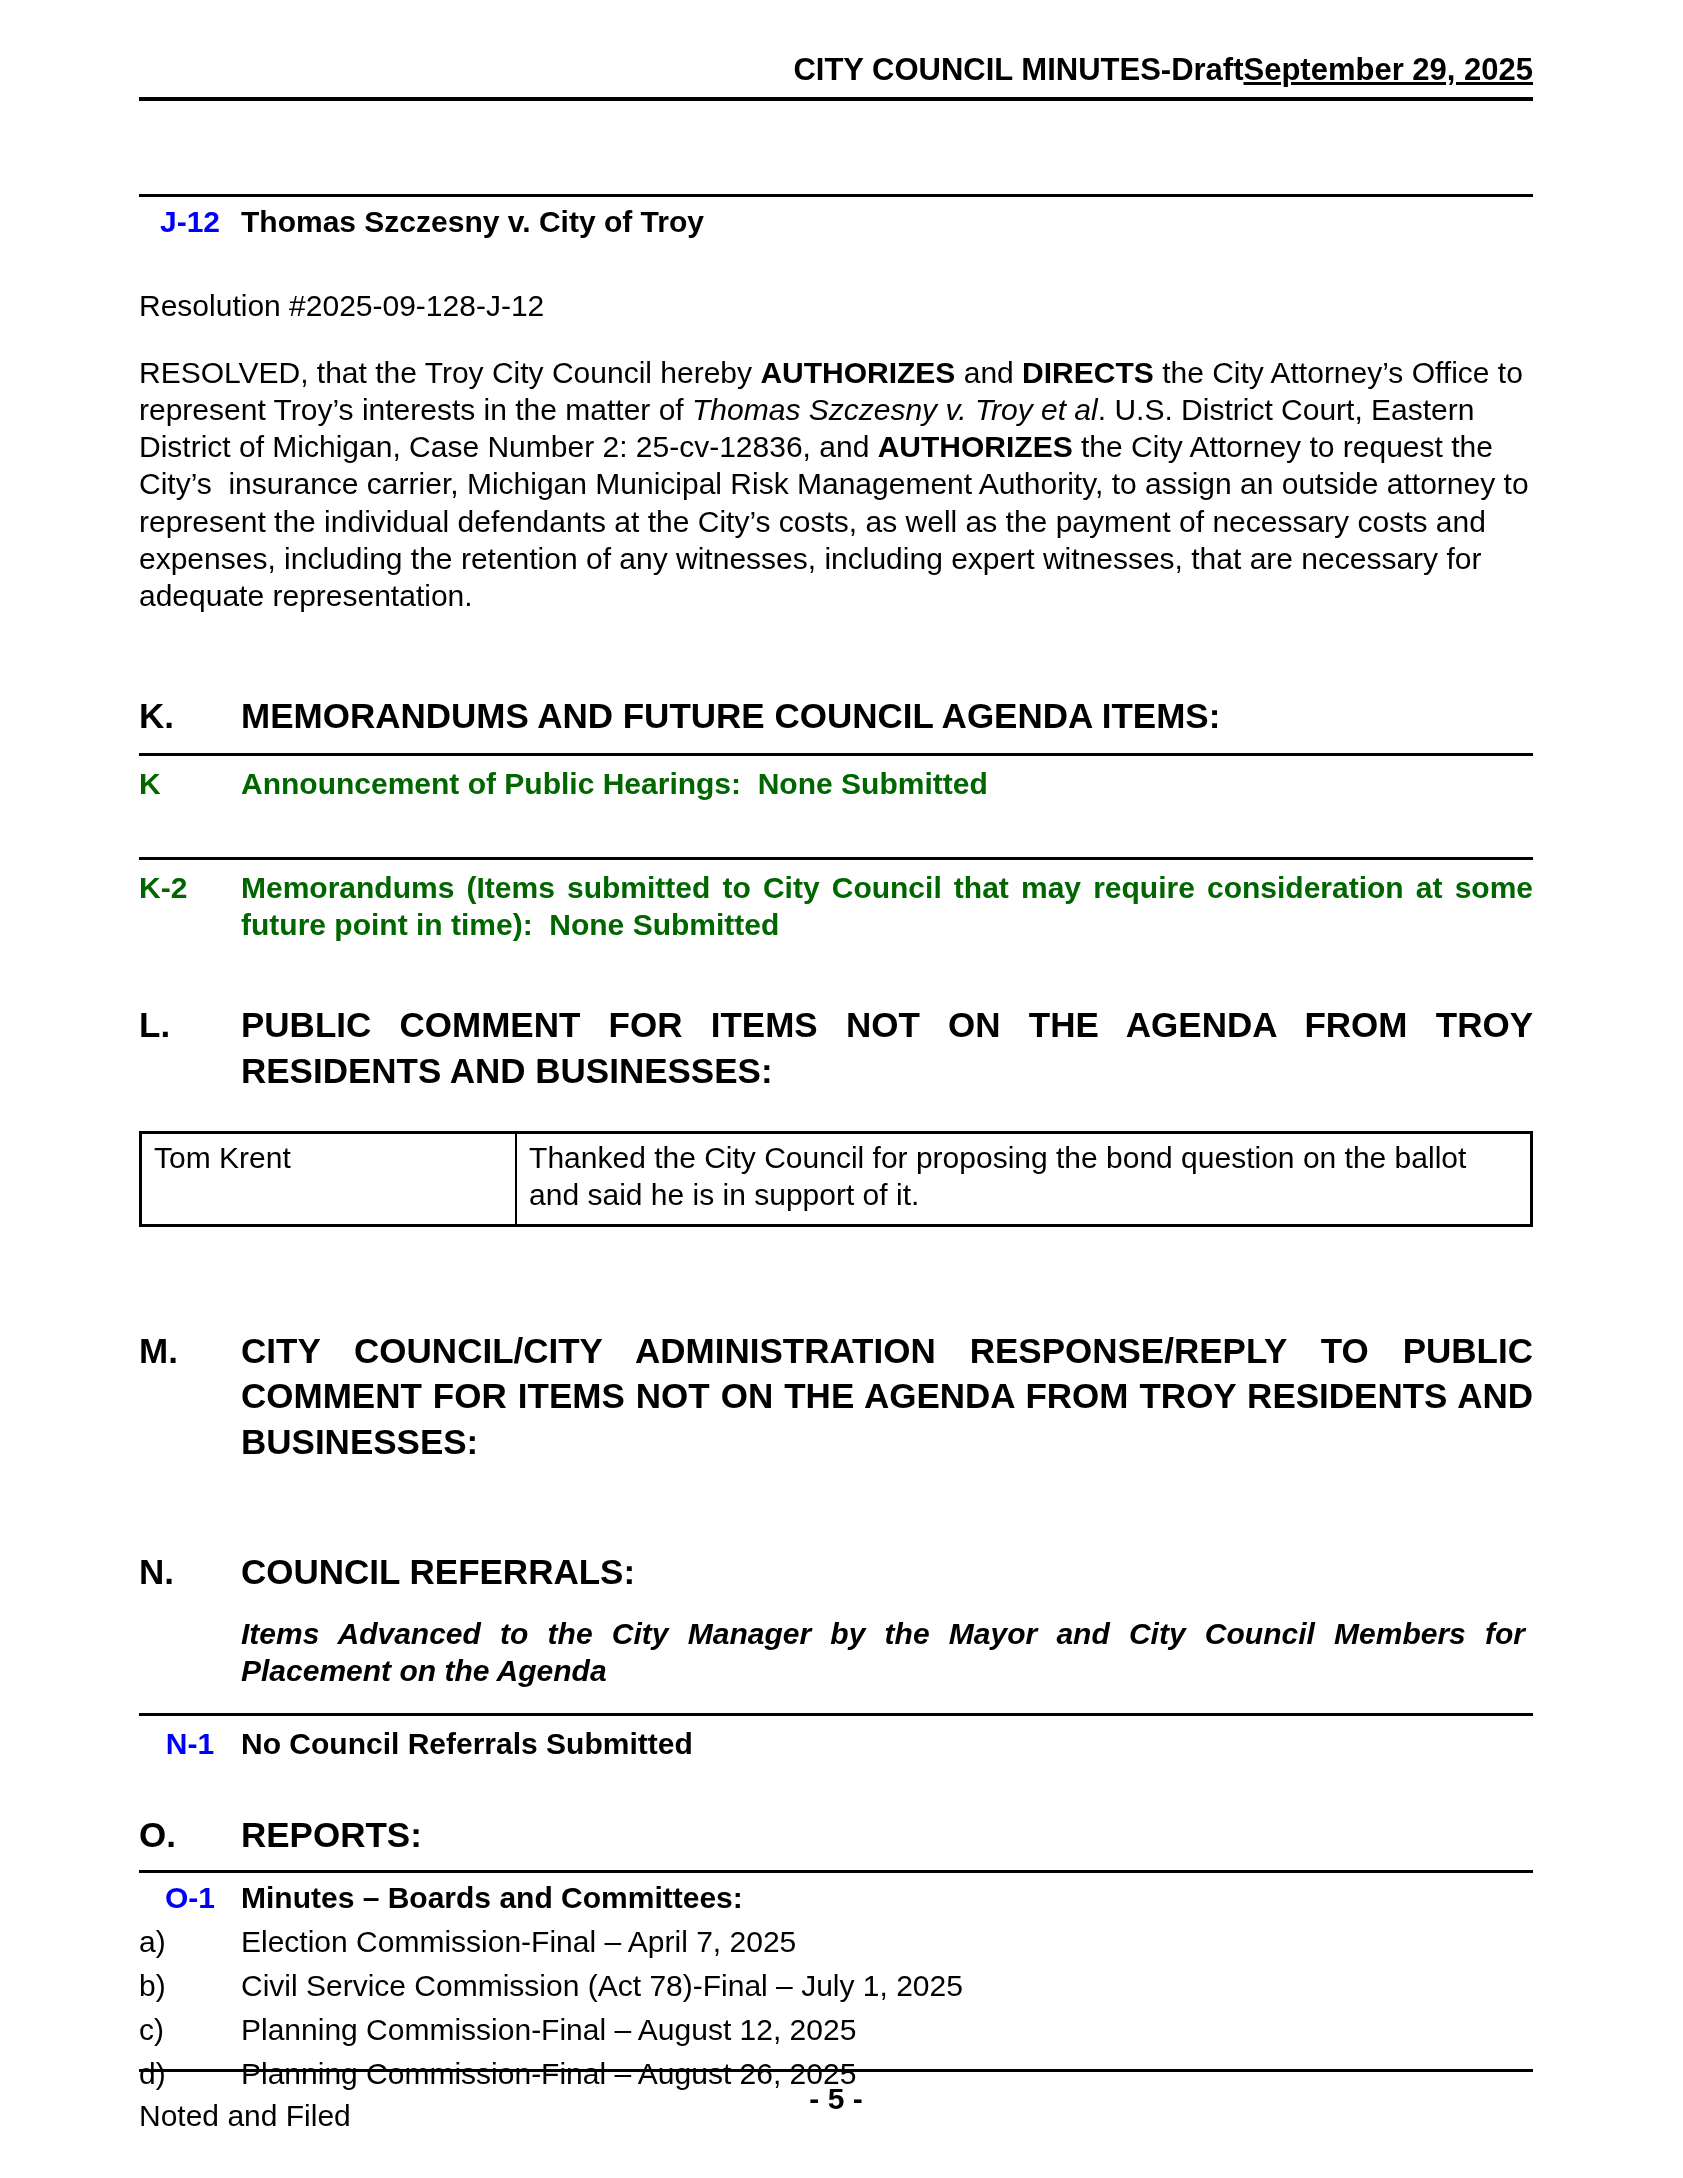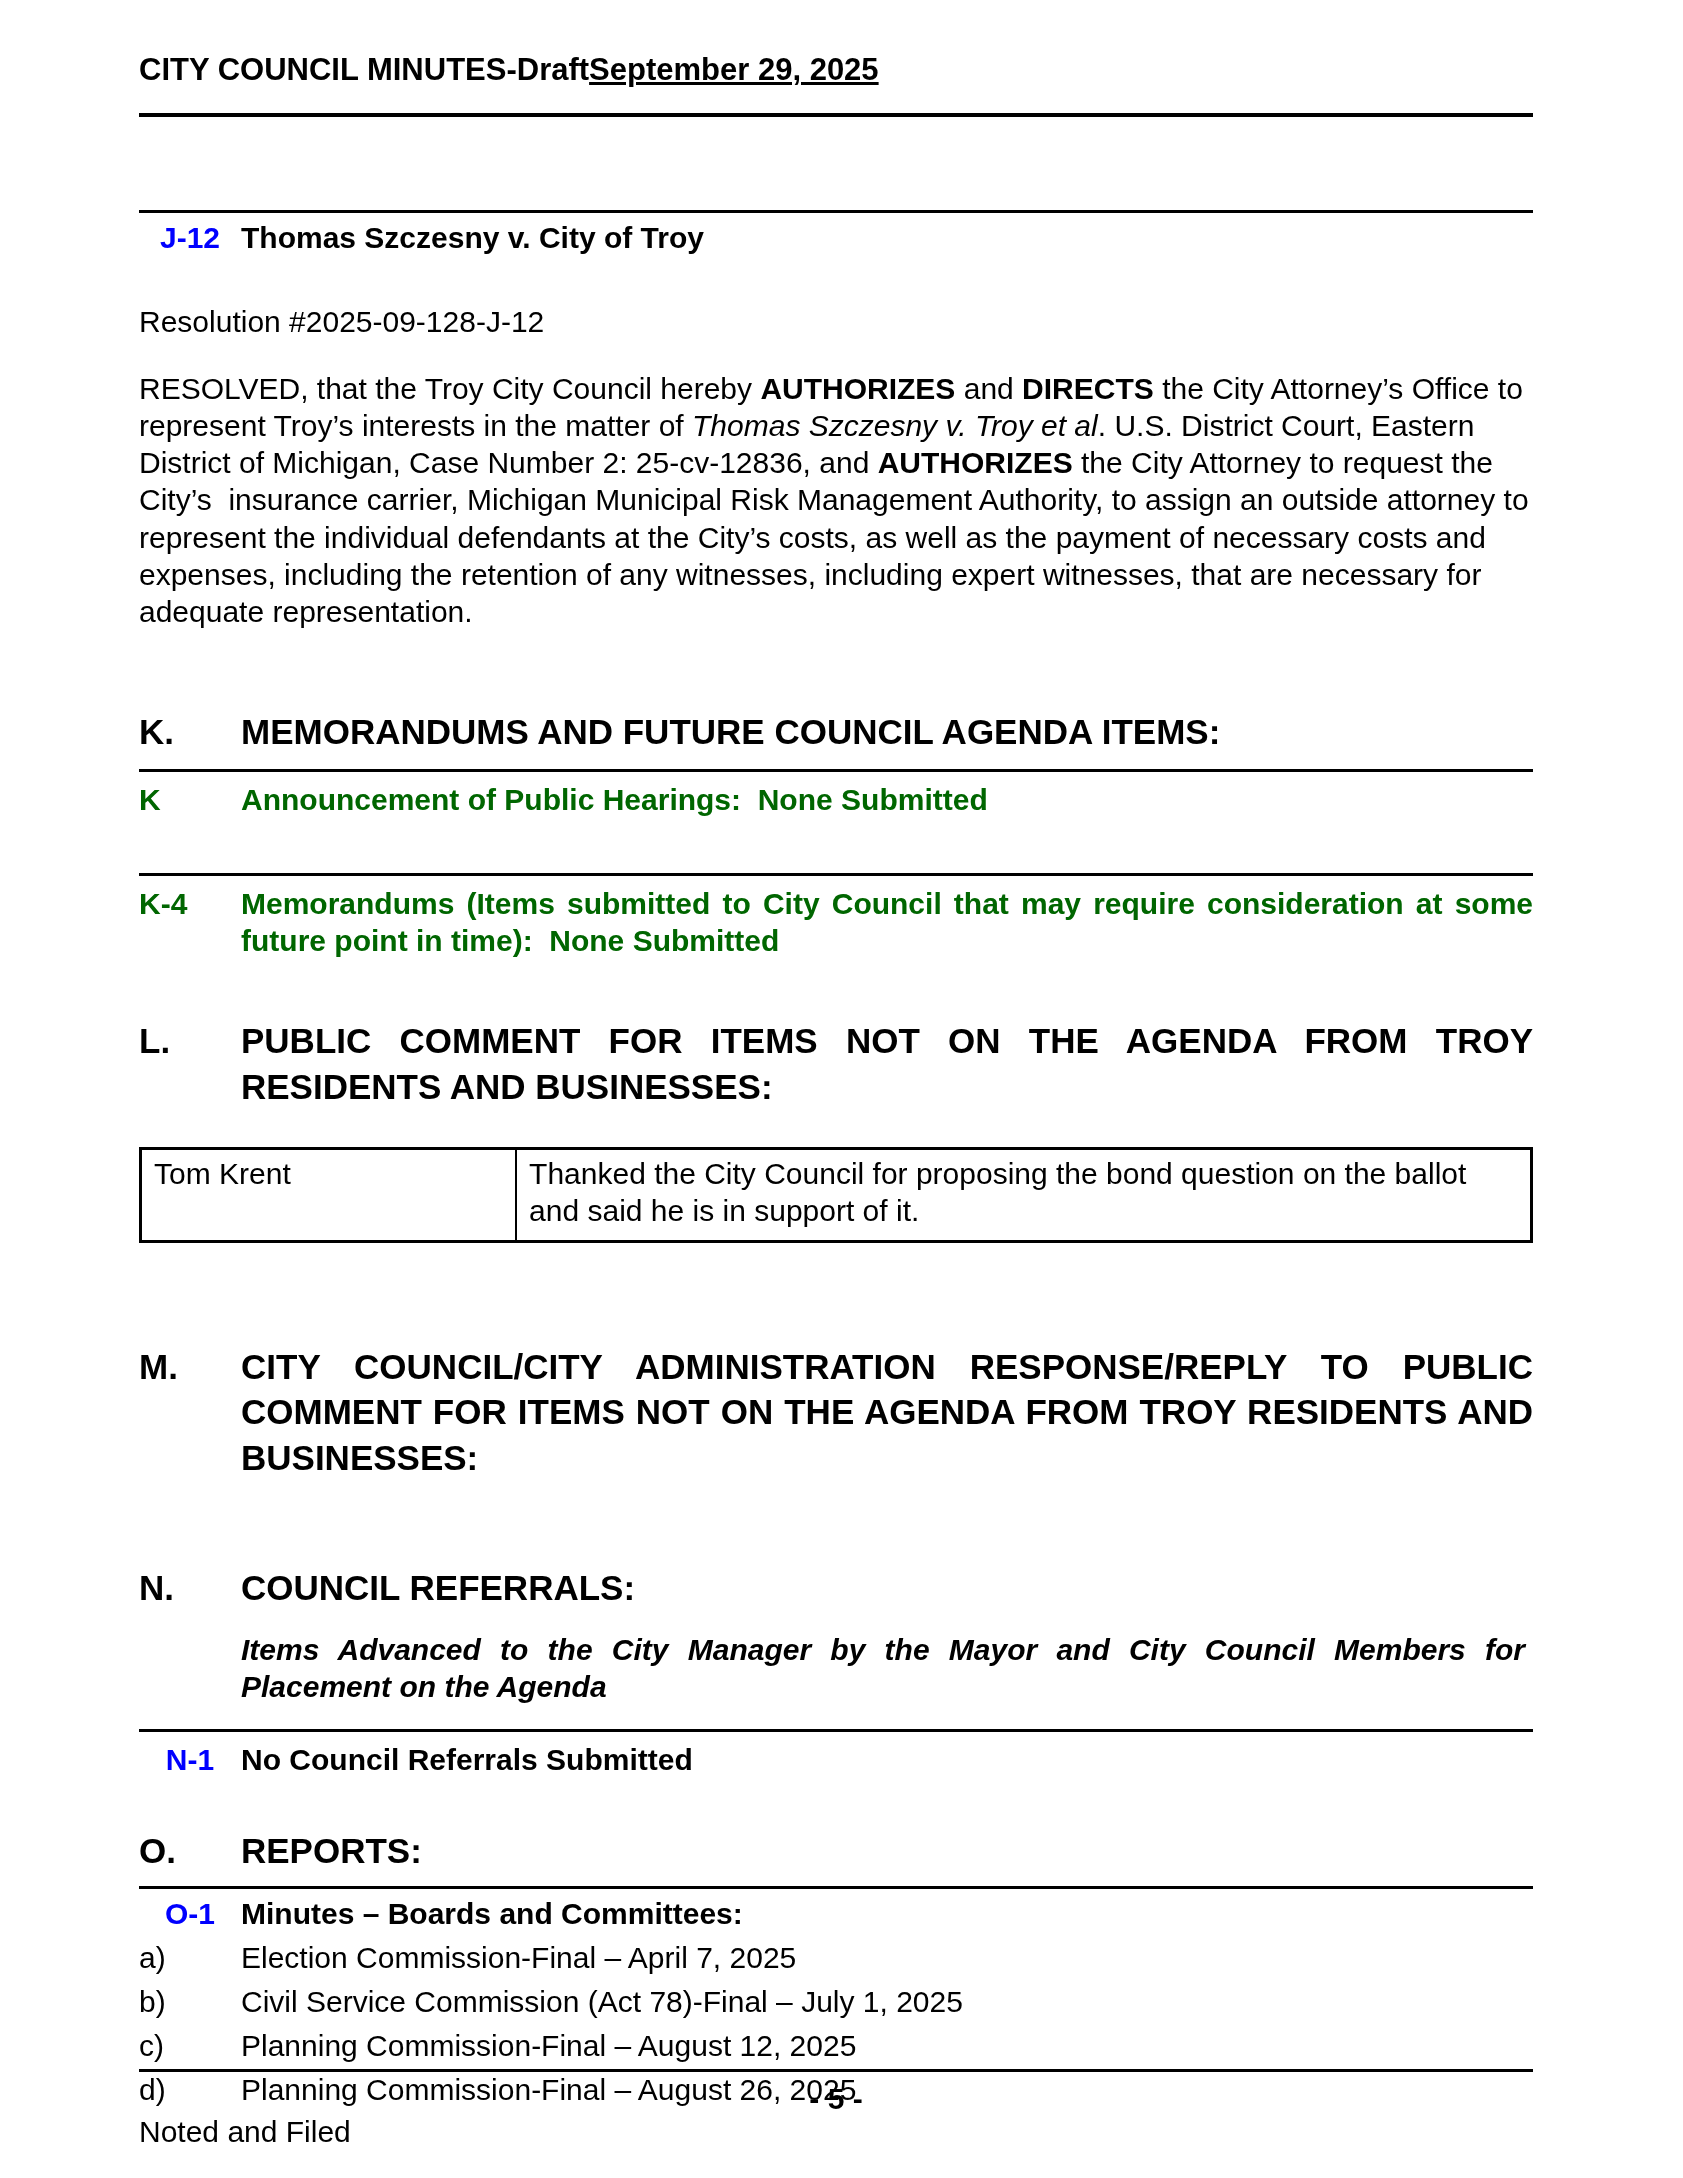--- a/index.html
+++ b/index.html
@@ -10,23 +10,23 @@
     color:var(--ink,#000);
     font-family:"Liberation Sans","DejaVu Sans",sans-serif;
     font-size:30px;
     line-height:1.24;
     box-sizing:border-box;
     overflow:hidden;
   }
   .content { padding:51px 150px 0 139px; }
 
   .hdr {
-    display:flex; justify-content:flex-start; align-items:flex-end;
+    display:flex; justify-content:flex-end; align-items:flex-end;
     font-weight:bold; font-size:31px;
-    padding-bottom:24px; border-bottom:4px solid var(--ink,#000);
+    padding-bottom:8px; border-bottom:4px solid var(--ink,#000);
   }
   .hdr .date { text-decoration:underline; text-decoration-thickness:3px; }
 
   .rule { border-top:3px solid var(--ink,#000); height:0; }
   .r-j12 { margin-top:93px; }
 
   .item-row { display:grid; grid-template-columns:102px 1fr; margin-top:6px; }
   .num  { font-weight:bold; }
   .bold { font-weight:bold; }
   .blue  { color:var(--link-blue,#00f);text-align:center; }
@@ -105,21 +105,21 @@
     <div class="rule r-k1"></div>
 
     <div class="item-row row-k">
       <span class="num green">K</span>
       <span class="bold green">Announcement of Public Hearings:&nbsp; None Submitted</span>
     </div>
 
     <div class="rule r-k2"></div>
 
     <div class="item-row row-k2">
-      <span class="num green">K-4</span>
+      <span class="num green">K-2</span>
       <span class="bold green justify">Memorandums (Items submitted to City Council that may require consideration at some future point in time):&nbsp; None Submitted</span>
     </div>
 
     <div class="sec sec-l">
       <span>L.</span>
       <span class="justify">PUBLIC COMMENT FOR ITEMS NOT ON THE AGENDA FROM TROY RESIDENTS AND BUSINESSES:</span>
     </div>
 
     <table class="tbl">
       <tbody>

